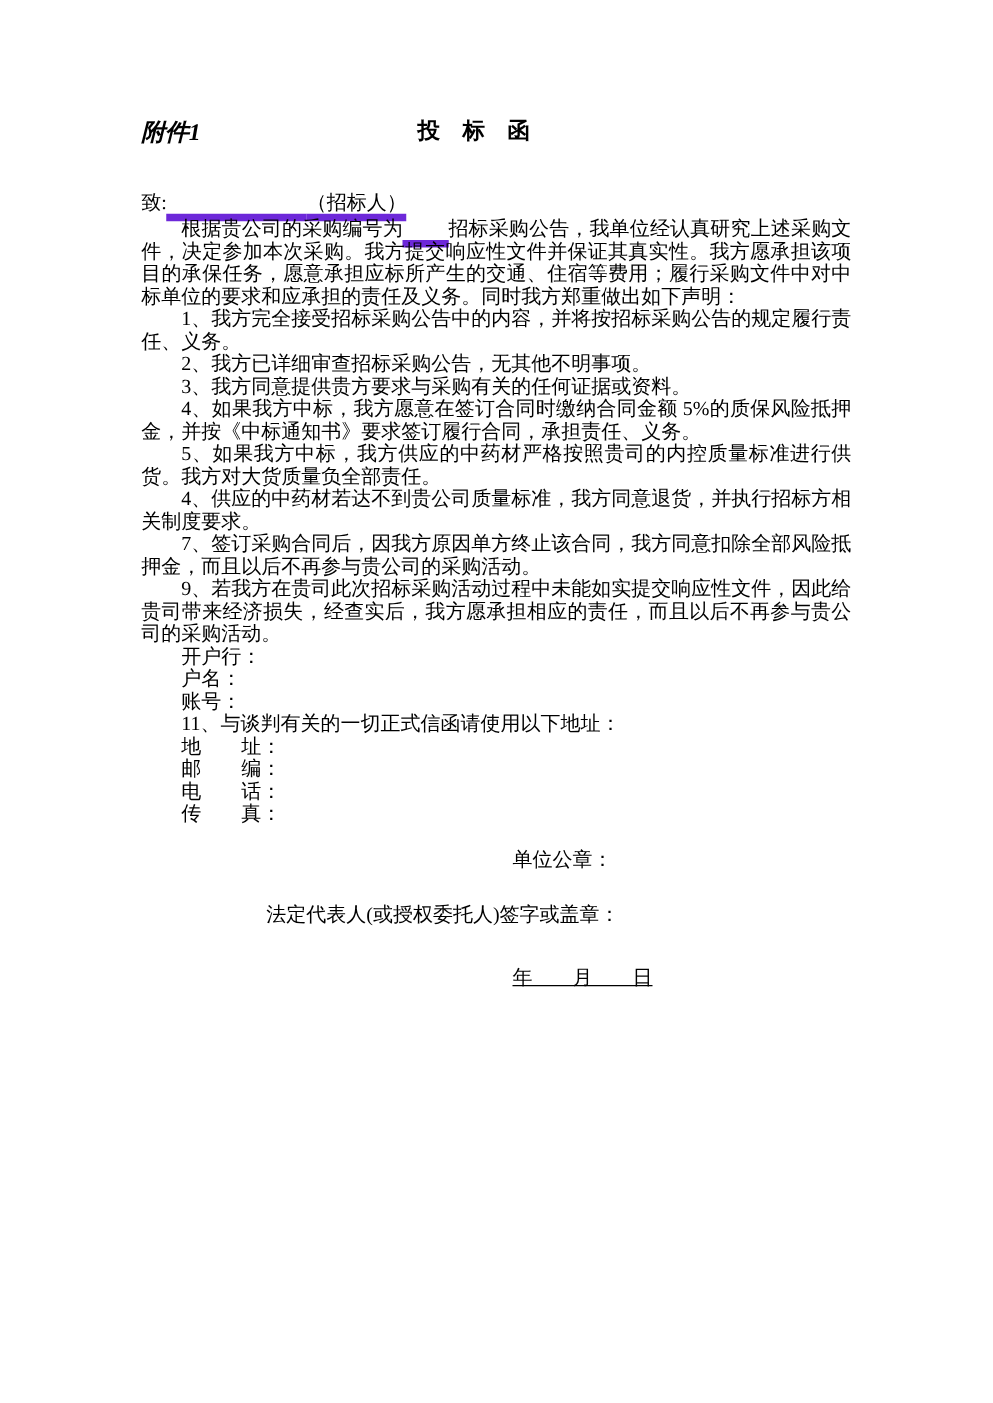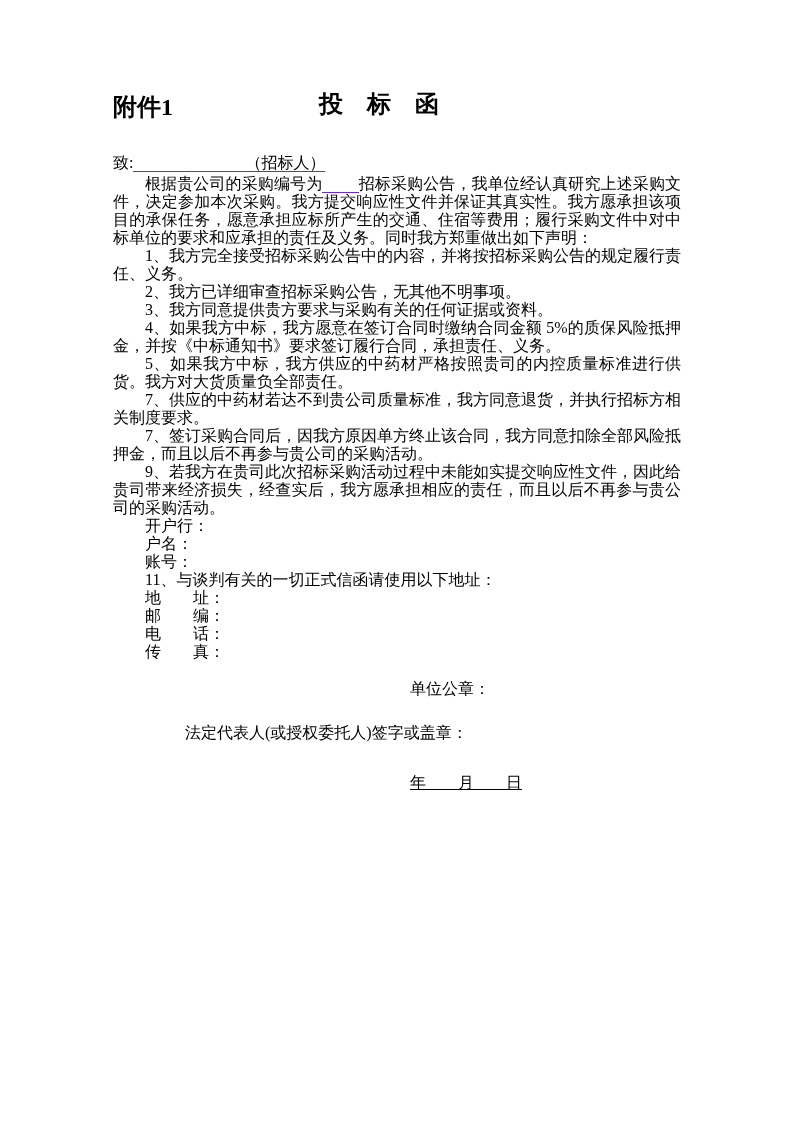--- a/index.html
+++ b/index.html
@@ -20,64 +20,65 @@
     overflow: hidden;
   }
   .header-row {
     position: relative;
     height: 34px;
   }
   .attachment {
     position: absolute;
     left: 0;
     top: 7px;
-    font-size: 24px;
+    font-size: 19px;
     font-weight: bold;
     line-height: 24px;
     white-space: pre;
+    font-style: italic;
   }
   .doc-title {
     position: absolute;
     left: -18px;
     right: 18px;
     top: 0;
     margin: 0;
     text-align: center;
-    font-size: 24px;
+    font-size: 18px;
     font-weight: bold;
     line-height: 32px;
     white-space: pre;
   }
   .salutation {
     margin: 29px 0 0 0;
     line-height: 23.5px;
     text-indent: 0;
     white-space: pre;
   }
   .para {
     margin: 0;
     line-height: 18px;
     text-indent: 2em;
     text-align: justify;
   }
   .ul {
-    border-bottom: 1px solid #6d28d9;
+    border-bottom: 6px solid #6d28d9;
     white-space: pre;
   }
   .blank {
     white-space: pre;
   }
   .seal-line {
     margin: 16px 0 0 297px;
     line-height: 23.5px;
     text-indent: 0;
     white-space: pre;
   }
   .legal-line {
-    margin: 21px 0 0 72px;
+    margin: 21px 0 0 100px;
     line-height: 23.5px;
     text-indent: 0;
     white-space: pre;
   }
   .date-line {
     margin: 26px 0 0 297px;
     line-height: 23.5px;
     text-indent: 0;
     white-space: pre;
     text-decoration: underline;
@@ -95,21 +96,21 @@
 
   <p class="salutation"><span>致:</span><span class="ul blank">　　　　　　　</span><span class="ul">（招标人）</span></p>
 
   <p class="para"><span>根据贵公司的采购编号为</span><span class="ul blank">　　 </span><span>招标采购公告，我单位经认真研究上述采购文件，决定参加本次采购。我方提交响应性文件并保证其真实性。我方愿承担该项目的承保任务，愿意承担应标所产生的交通、住宿等费用；履行采购文件中对中标单位的要求和应承担的责任及义务。同时我方郑重做出如下声明：</span></p>
 
   <p class="para">1、我方完全接受招标采购公告中的内容，并将按招标采购公告的规定履行责任、义务。</p>
   <p class="para">2、我方已详细审查招标采购公告，无其他不明事项。</p>
   <p class="para">3、我方同意提供贵方要求与采购有关的任何证据或资料。</p>
   <p class="para">4、如果我方中标，我方愿意在签订合同时缴纳合同金额 5%的质保风险抵押金，并按《中标通知书》要求签订履行合同，承担责任、义务。</p>
   <p class="para">5、如果我方中标，我方供应的中药材严格按照贵司的内控质量标准进行供货。我方对大货质量负全部责任。</p>
-  <p class="para">7、供应的中药材若达不到贵公司质量标准，我方同意退货，并执行招标方相关制度要求。</p>
+  <p class="para">4、供应的中药材若达不到贵公司质量标准，我方同意退货，并执行招标方相关制度要求。</p>
   <p class="para">7、签订采购合同后，因我方原因单方终止该合同，我方同意扣除全部风险抵押金，而且以后不再参与贵公司的采购活动。</p>
   <p class="para">9、若我方在贵司此次招标采购活动过程中未能如实提交响应性文件，因此给贵司带来经济损失，经查实后，我方愿承担相应的责任，而且以后不再参与贵公司的采购活动。</p>
 
   <p class="para">开户行：</p>
   <p class="para">户名：</p>
   <p class="para">账号：</p>
 
   <p class="para">11、与谈判有关的一切正式信函请使用以下地址：</p>
 
   <p class="para">地　　址：</p>

